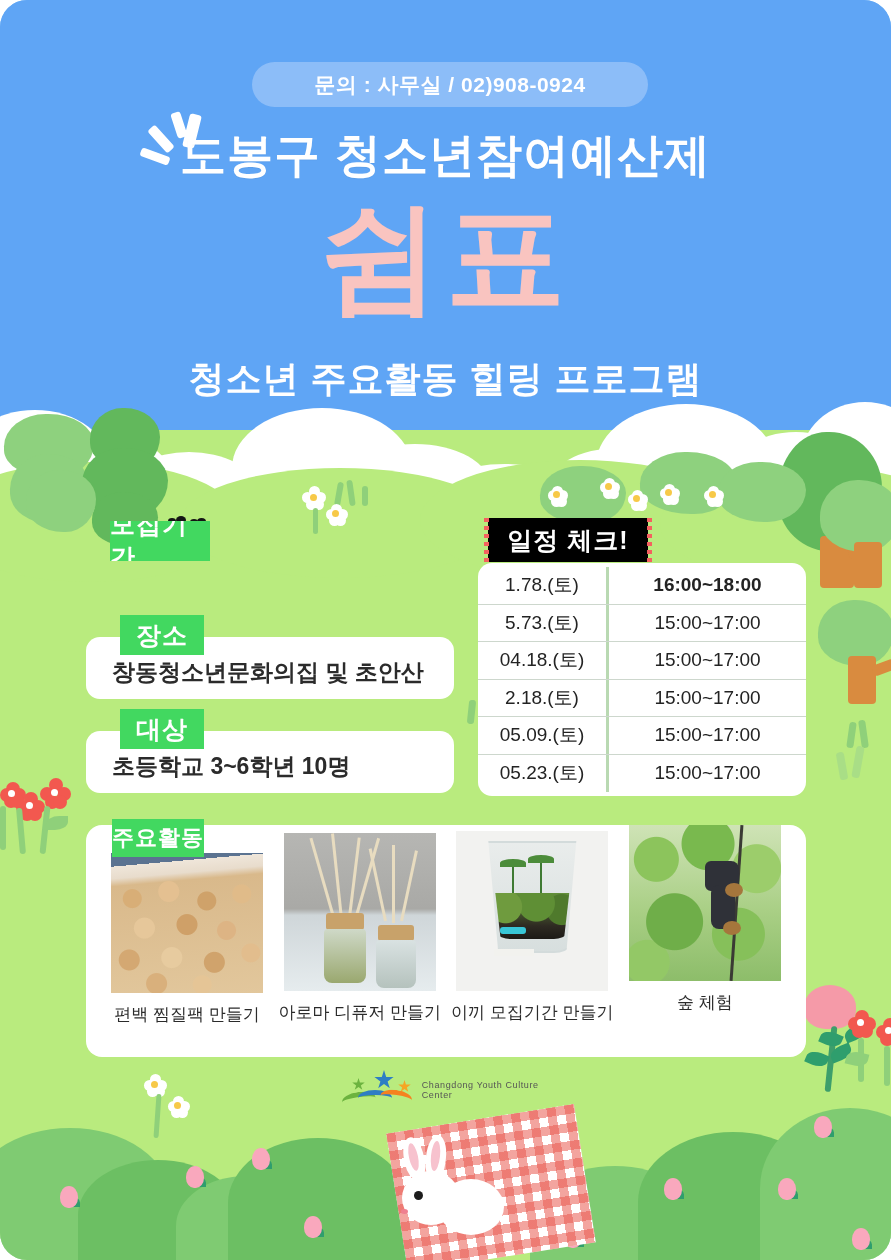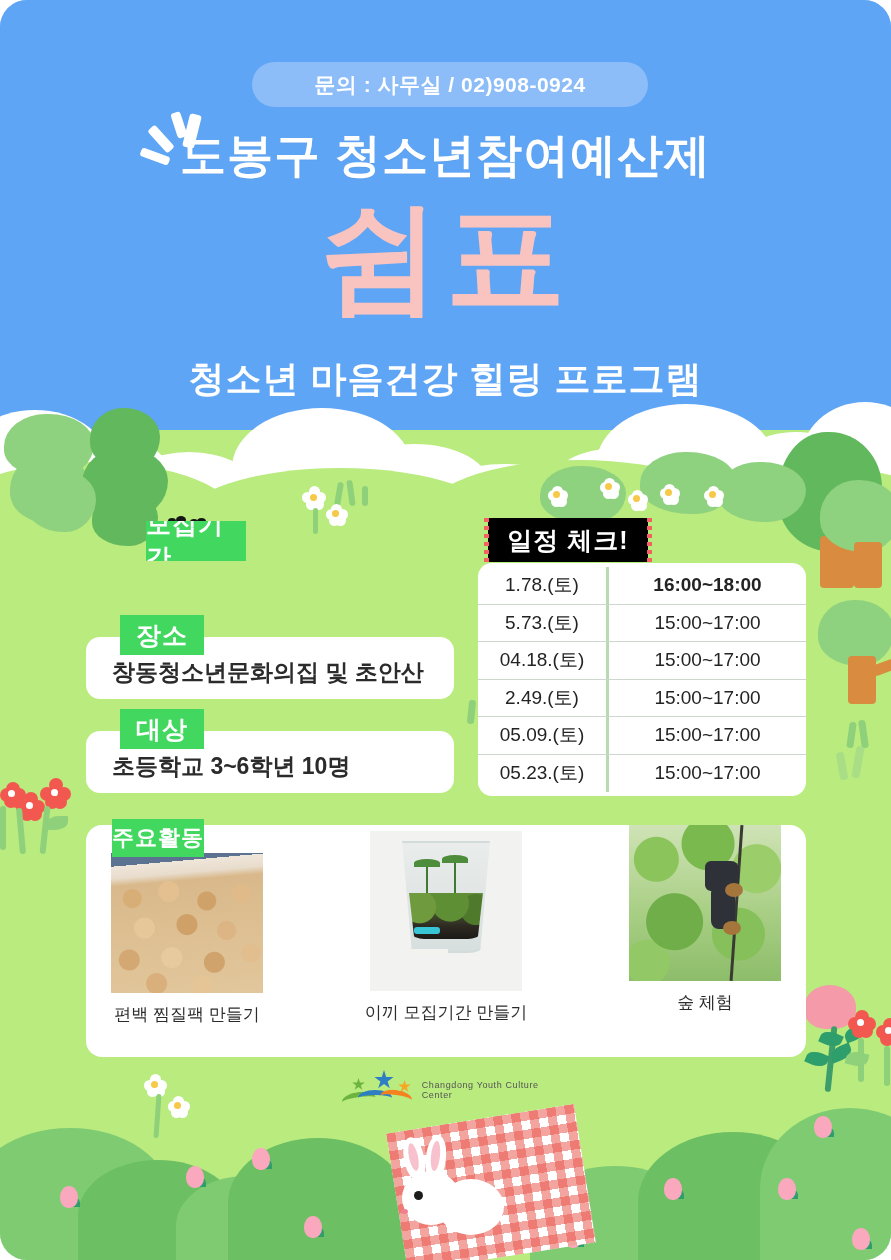--- a/index.html
+++ b/index.html
@@ -760,23 +760,23 @@
     <i style="left:0px;  top:40px; width:30px; height:9px;  transform:rotate(20deg);"></i>
     <i style="left:6px;  top:22px; width:30px; height:10px; transform:rotate(48deg);"></i>
     <i style="left:26px; top:8px;  width:26px; height:10px; transform:rotate(72deg);"></i>
     <i style="left:46px; top:2px;  width:12px; height:34px; transform:rotate(14deg);"></i>
   </div>
 
   <div class="title-main">도봉구 청소년참여예산제</div>
 
   <div class="title-big">쉼표</div>
 
-  <div class="title-sub">청소년 마음건강 힐링 프로그램</div>
-
-  <div class="badge green" style="left:110px; top:521px; width:100px; height:40px;margin-left:36px;">모집기간</div>
+  <div class="title-sub">청소년 주요활동 힐링 프로그램</div>
+
+  <div class="badge green" style="left:110px; top:521px; width:100px; height:40px;">모집기간</div>
 
   <div class="info-card" style="top:637px; height:62px;">
     <div class="value">창동청소년문화의집 및 초안산</div>
   </div>
   <div class="badge green" style="left:120px; top:615px; width:84px; height:40px;">장소</div>
 
   <div class="info-card" style="top:731px; height:62px;">
     <div class="value">초등학교 3~6학년 10명</div>
   </div>
   <div class="badge green" style="left:120px; top:709px; width:84px; height:40px;">대상</div>
@@ -790,41 +790,57 @@
     </div>
     <div class="sched-row">
       <div class="sched-date">5.73.(토)</div>
       <div class="sched-time">15:00~17:00</div>
     </div>
     <div class="sched-row">
       <div class="sched-date">04.18.(토)</div>
       <div class="sched-time">15:00~17:00</div>
     </div>
     <div class="sched-row">
-      <div class="sched-date">2.49.(토)</div>
+      <div class="sched-date">2.18.(토)</div>
       <div class="sched-time">15:00~17:00</div>
     </div>
     <div class="sched-row">
       <div class="sched-date">05.09.(토)</div>
       <div class="sched-time">15:00~17:00</div>
     </div>
     <div class="sched-row">
       <div class="sched-date">05.23.(토)</div>
       <div class="sched-time">15:00~17:00</div>
     </div>
   </div>
 
   <div class="act-card">
     <div class="act-grid">
 
       <div class="act-item" style="padding-top:28px;">
         <div class="act-photo ph1"></div>
         <div class="act-caption">편백 찜질팩 만들기</div>
       </div>
 
+      <div class="act-item" style="padding-top:8px;">
+        <div class="act-photo ph2" style="height:158px;">
+          <div class="stick" style="left:48px;  top:2px;  height:82px; transform:rotate(-16deg);"></div>
+          <div class="stick" style="left:56px;  top:0px;  height:86px; transform:rotate(-6deg);"></div>
+          <div class="stick" style="left:64px;  top:4px;  height:80px; transform:rotate(7deg);"></div>
+          <div class="stick" style="left:70px;  top:2px;  height:84px; transform:rotate(16deg);"></div>
+          <div class="stick" style="left:100px; top:14px; height:74px; transform:rotate(-12deg);"></div>
+          <div class="stick" style="left:108px; top:12px; height:78px; transform:rotate(0deg);"></div>
+          <div class="stick" style="left:116px; top:16px; height:72px; transform:rotate(12deg);"></div>
+          <div class="cap" style="left:42px; top:80px; width:38px; height:17px;"></div>
+          <div class="bottle" style="left:40px; top:96px; width:42px; height:54px; background:linear-gradient(180deg,#cfd9c8,#9aa86f);"></div>
+          <div class="cap" style="left:94px; top:92px; width:36px; height:16px;"></div>
+          <div class="bottle" style="left:92px; top:107px; width:40px; height:48px; background:linear-gradient(180deg,#d9e2e2,#b5c2bd);"></div>
+        </div>
+        <div class="act-caption">아로마 디퓨저 만들기</div>
+      </div>
 
       <div class="act-item" style="padding-top:6px;">
         <div class="act-photo ph3" style="height:160px;">
           <div class="glass"></div>
           <div class="fern" style="left:56px; top:28px; height:36px;"></div>
           <div class="frond" style="left:44px; top:28px;"></div>
           <div class="fern" style="left:84px; top:24px; height:40px;"></div>
           <div class="frond" style="left:72px; top:24px;"></div>
           <div class="moss"></div>
           <div style="position:absolute; left:44px; top:96px; width:26px; height:7px; background:#38c6d6; border-radius:3px;"></div>

